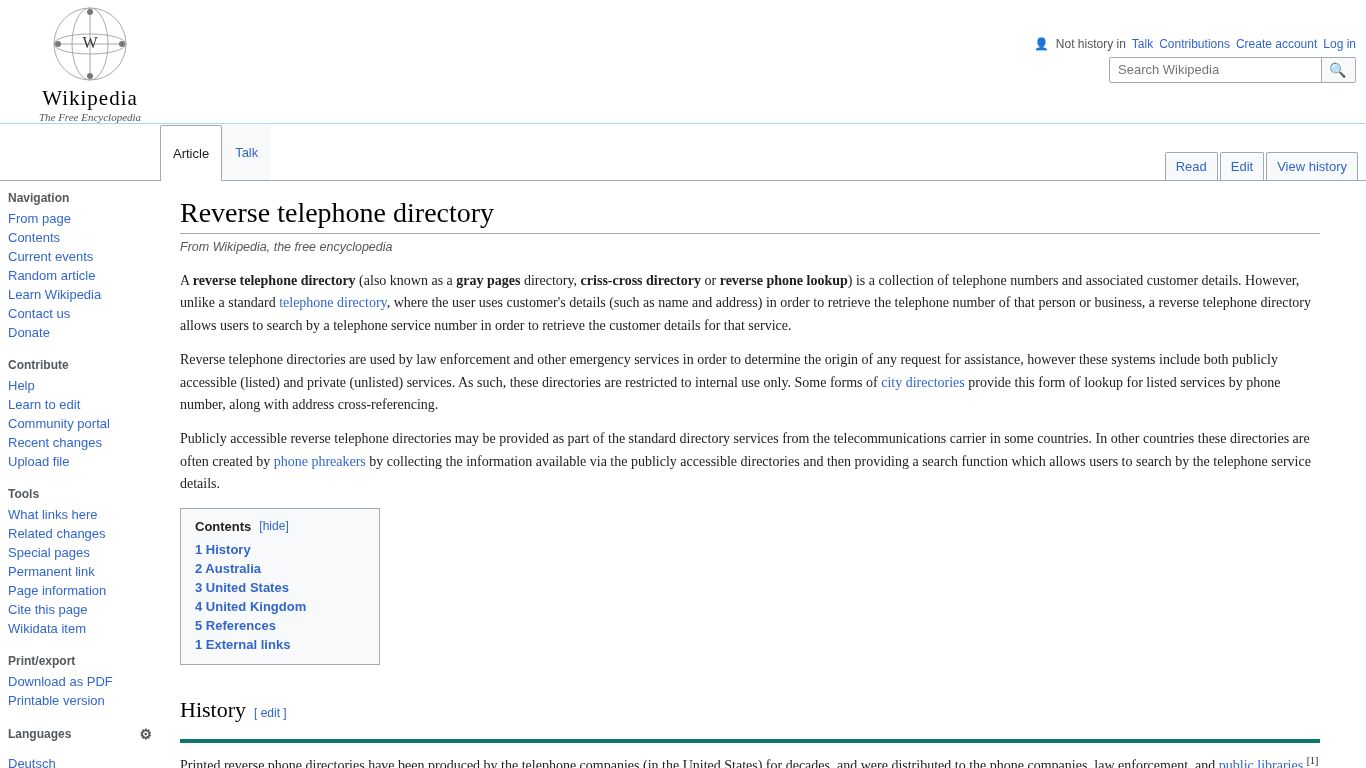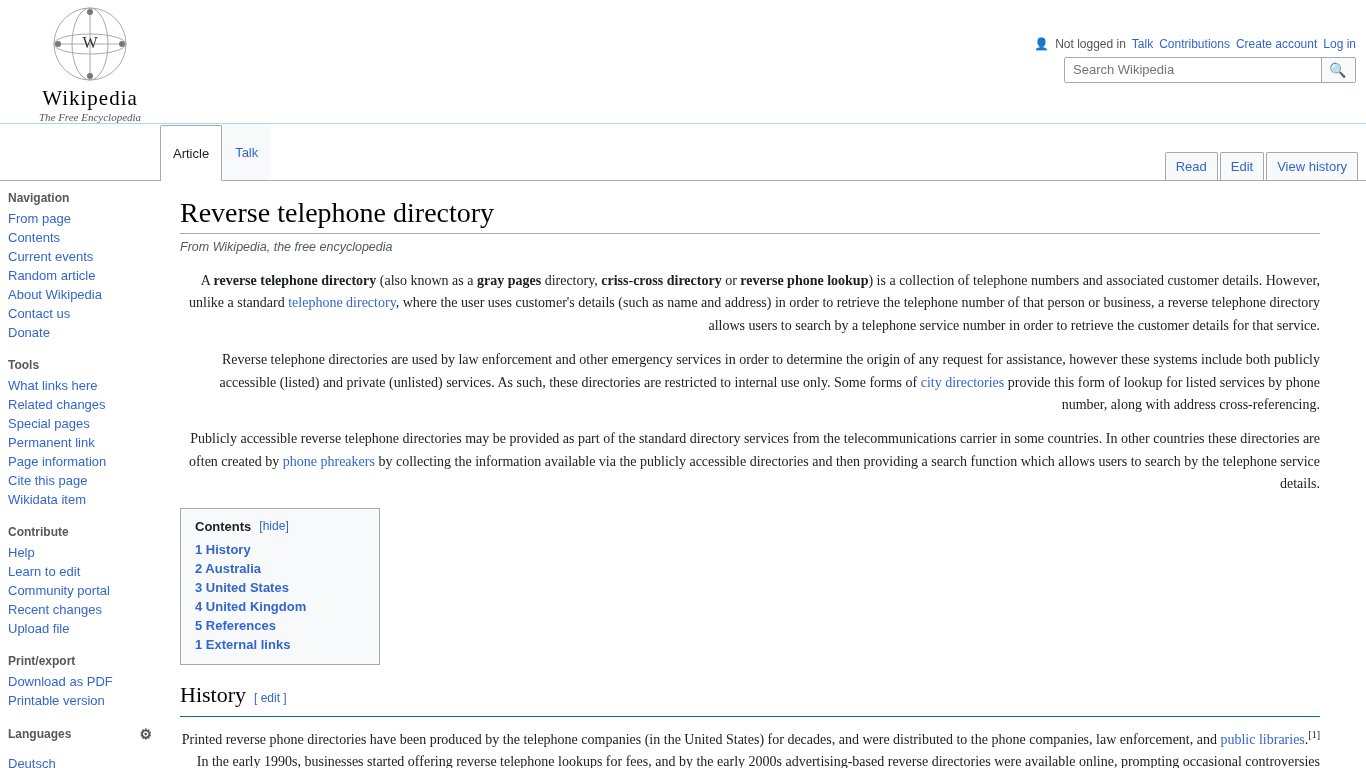--- a/index.html
+++ b/index.html
@@ -55,21 +55,21 @@
       font-family: sans-serif;
     }
     #user-links span { color: #555; }
     #user-links a { color: #3366cc; font-size: 12px; }
     #search-bar {
       display: flex;
       align-items: center;
       border: 1px solid #a2a9b1;
       border-radius: 2px;
       overflow: hidden;
-      width: 292px;
+      width: 247px;
       margin-bottom: 8px;
     }
     #search-input {
       border: none;
       outline: none;
       padding: 4px 8px;
       font-size: 13px;
       width: 100%;
       font-family: sans-serif;
     }
@@ -206,21 +206,20 @@
       font-family: sans-serif;
       margin-bottom: 16px;
       font-style: italic;
     }
 
     .article-text {
       font-size: 14px;
       line-height: 1.6;
       margin-bottom: 12px;
       color: #202122;
-      text-align: right;
     }
     .article-text b { font-weight: bold; }
 
     
     #toc {
       background: #f8f9fa;
       border: 1px solid #a2a9b1;
       padding: 10px 14px;
       display: inline-block;
       font-size: 13px;
@@ -246,23 +245,23 @@
       display: block;
       font-weight: bold;
     }
     .toc-item a { color: #3366cc; font-size: 13px; }
 
     
     .section-heading {
       font-family: 'Linux Libertine', 'Georgia', serif;
       font-size: 22px;
       font-weight: normal;
-      border-bottom: 1px solid #0f766e;
-      padding-bottom: 8px;
-      margin-top: 1px;
+      border-bottom: 4px solid #0f766e;
+      padding-bottom: 16px;
+      margin-top: 16px;
       margin-bottom: 10px;
       color: #000;
       display: flex;
       align-items: baseline;
       gap: 8px;
     }
     .section-heading .edit-link {
       font-size: 12px;
       font-family: sans-serif;
       font-weight: normal;
@@ -292,21 +291,21 @@
       <circle cx="8" cy="40" r="3" fill="#777"></circle>
       <circle cx="72" cy="40" r="3" fill="#777"></circle>
     </svg>
     <span id="logo-title">Wikipedia</span>
     <span id="logo-subtitle">The Free Encyclopedia</span>
   </div>
 
   <div id="header-right">
     <div id="user-links">
       <span>👤</span>
-      <span>Not logged in</span>
+      <span>Not history in</span>
       <a href="#">Talk</a>
       <a href="#">Contributions</a>
       <a href="#">Create account</a>
       <a href="#">Log in</a>
     </div>
     <div id="search-bar">
       <input type="text" id="search-input" placeholder="Search Wikipedia" style="">
       <button id="search-button">🔍</button>
     </div>
   </div>
@@ -324,43 +323,43 @@
 
 <div id="layout">
 
   <div id="sidebar">
     <div class="sidebar-section">
       <span class="sidebar-section-title">Navigation</span>
       <a href="#" class="sidebar-link">From page</a>
       <a href="#" class="sidebar-link">Contents</a>
       <a href="#" class="sidebar-link">Current events</a>
       <a href="#" class="sidebar-link">Random article</a>
-      <a href="#" class="sidebar-link">About Wikipedia</a>
+      <a href="#" class="sidebar-link">Learn Wikipedia</a>
       <a href="#" class="sidebar-link">Contact us</a>
       <a href="#" class="sidebar-link">Donate</a>
+    </div>
+
+    <div class="sidebar-section">
+      <span class="sidebar-section-title">Contribute</span>
+      <a href="#" class="sidebar-link">Help</a>
+      <a href="#" class="sidebar-link">Learn to edit</a>
+      <a href="#" class="sidebar-link">Community portal</a>
+      <a href="#" class="sidebar-link">Recent changes</a>
+      <a href="#" class="sidebar-link">Upload file</a>
     </div>
 
     <div class="sidebar-section">
       <span class="sidebar-section-title">Tools</span>
       <a href="#" class="sidebar-link">What links here</a>
       <a href="#" class="sidebar-link">Related changes</a>
       <a href="#" class="sidebar-link">Special pages</a>
       <a href="#" class="sidebar-link">Permanent link</a>
       <a href="#" class="sidebar-link">Page information</a>
       <a href="#" class="sidebar-link">Cite this page</a>
       <a href="#" class="sidebar-link">Wikidata item</a>
-    </div>
-
-    <div class="sidebar-section">
-      <span class="sidebar-section-title">Contribute</span>
-      <a href="#" class="sidebar-link">Help</a>
-      <a href="#" class="sidebar-link">Learn to edit</a>
-      <a href="#" class="sidebar-link">Community portal</a>
-      <a href="#" class="sidebar-link">Recent changes</a>
-      <a href="#" class="sidebar-link">Upload file</a>
     </div>
 
     <div class="sidebar-section">
       <span class="sidebar-section-title">Print/export</span>
       <a href="#" class="sidebar-link">Download as PDF</a>
       <a href="#" class="sidebar-link">Printable version</a>
     </div>
 
     <div id="languages-section" class="sidebar-section">
       <div id="languages-title">

